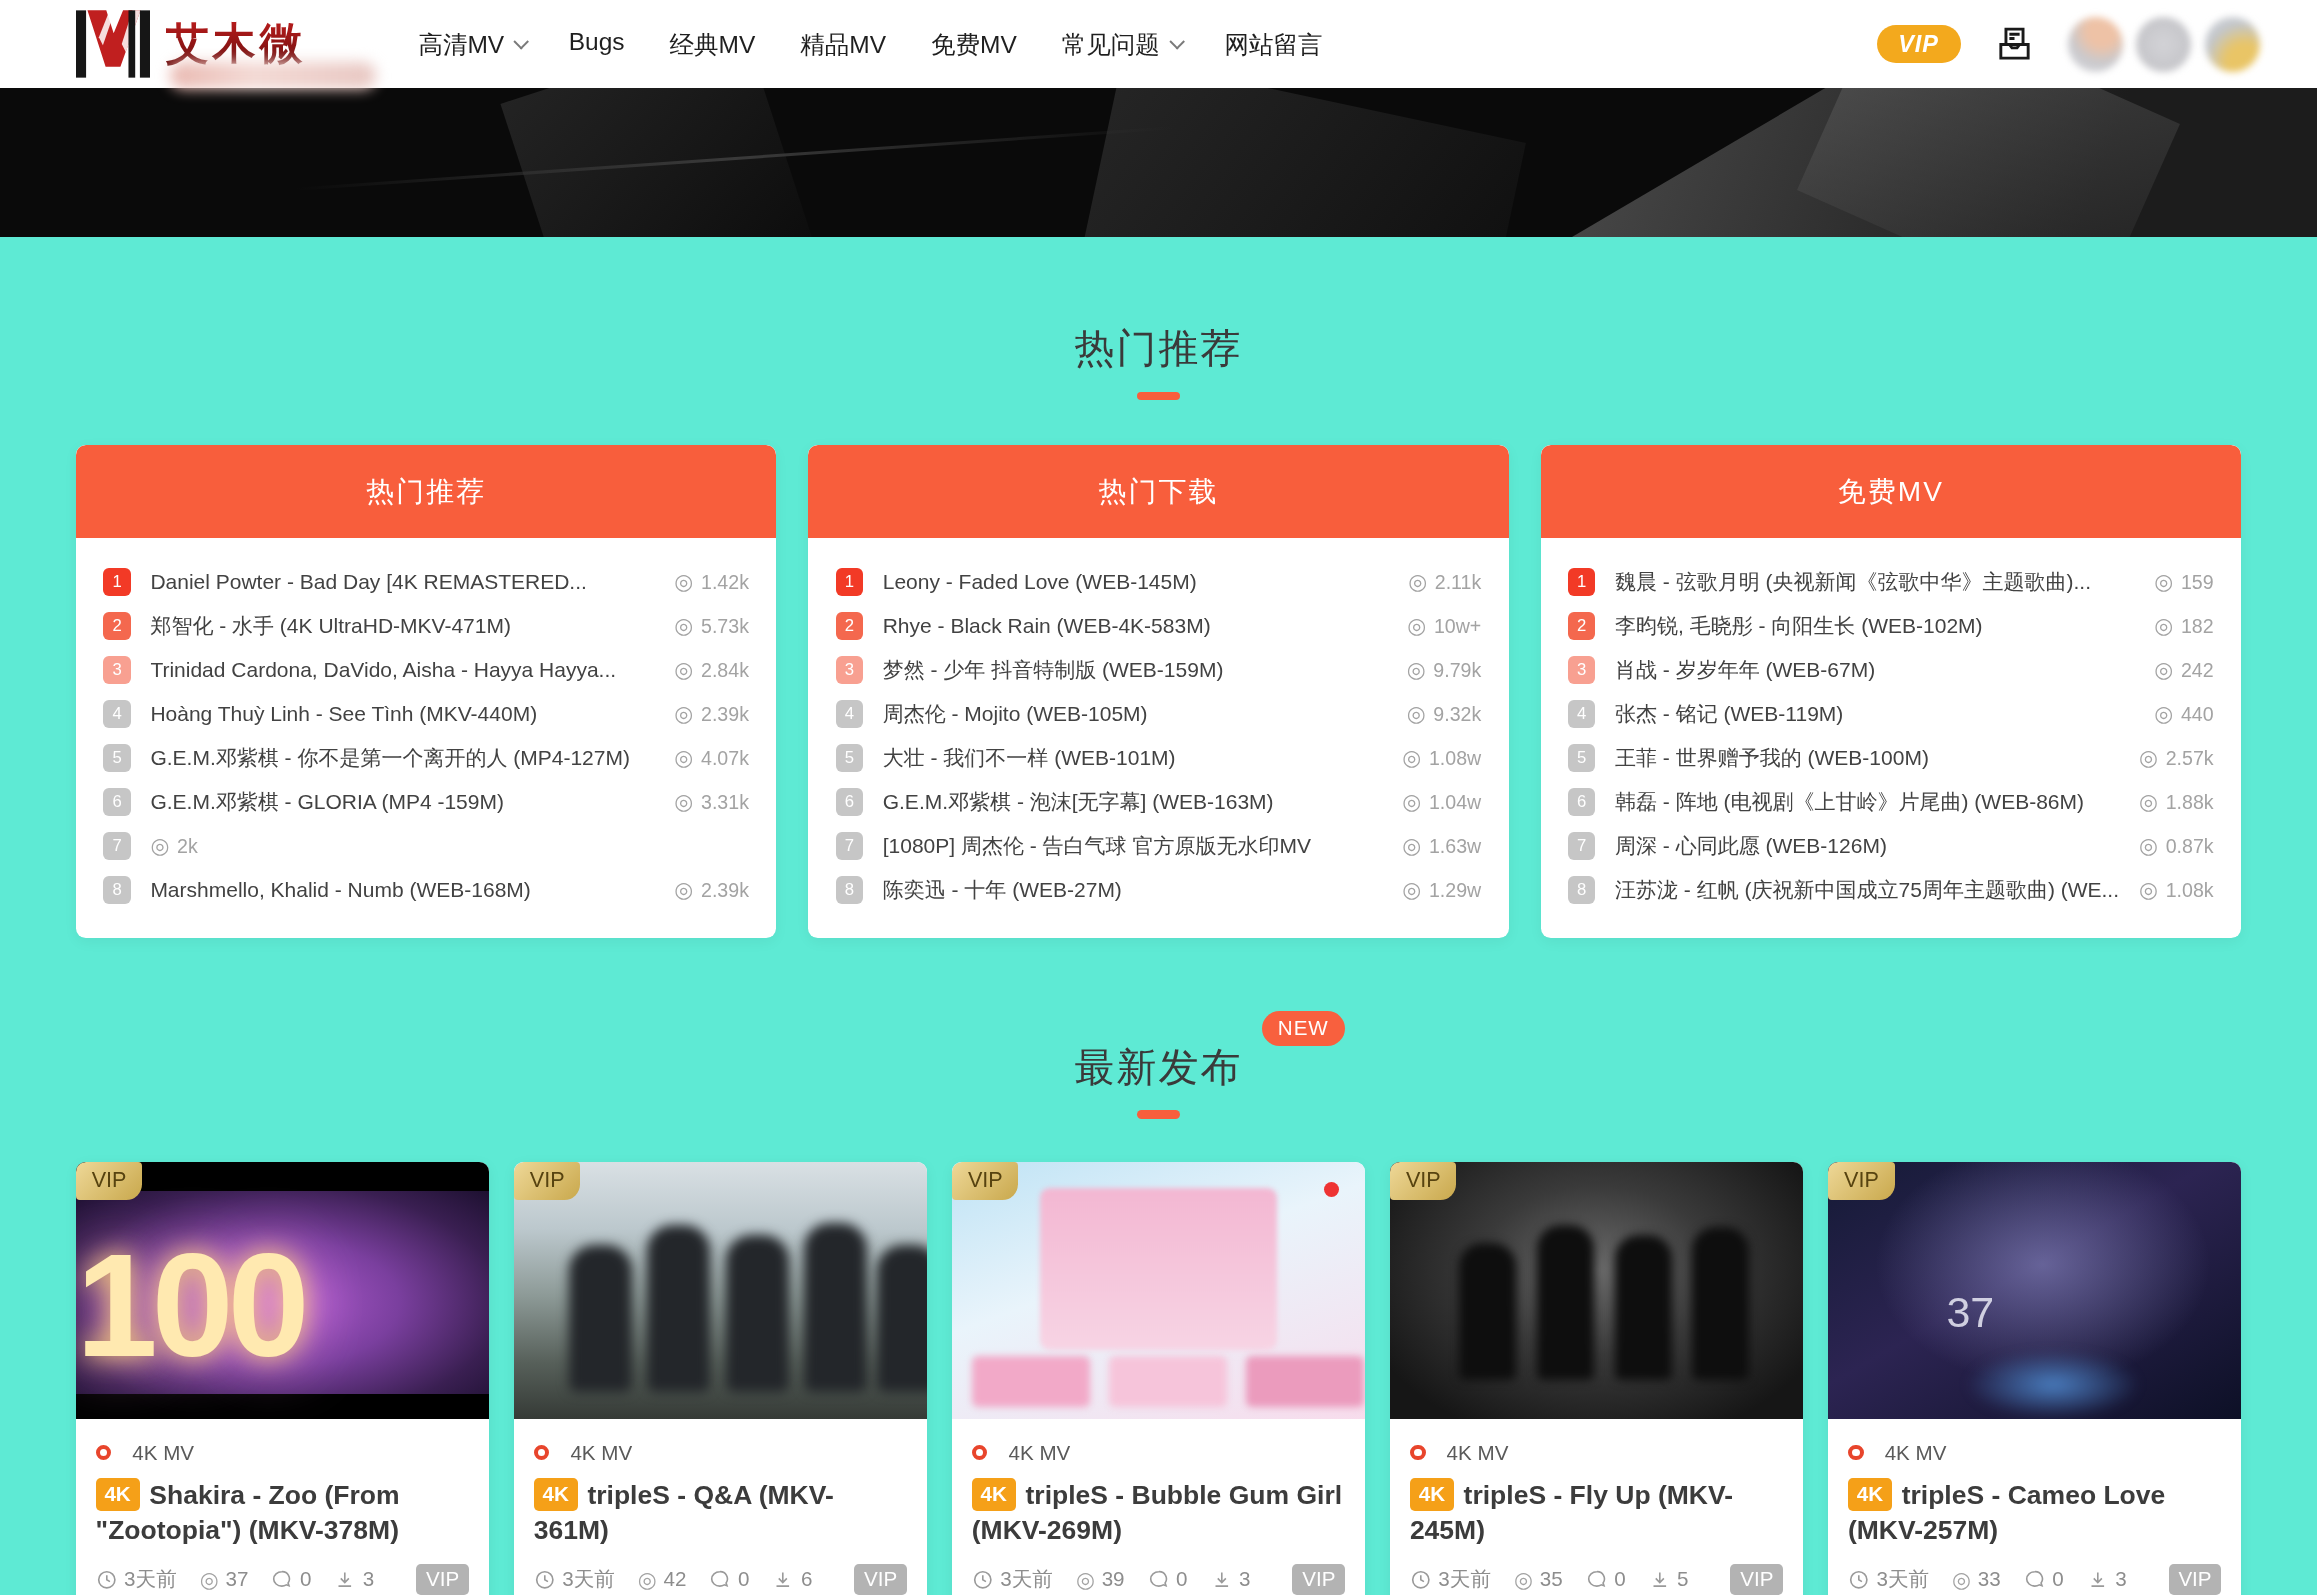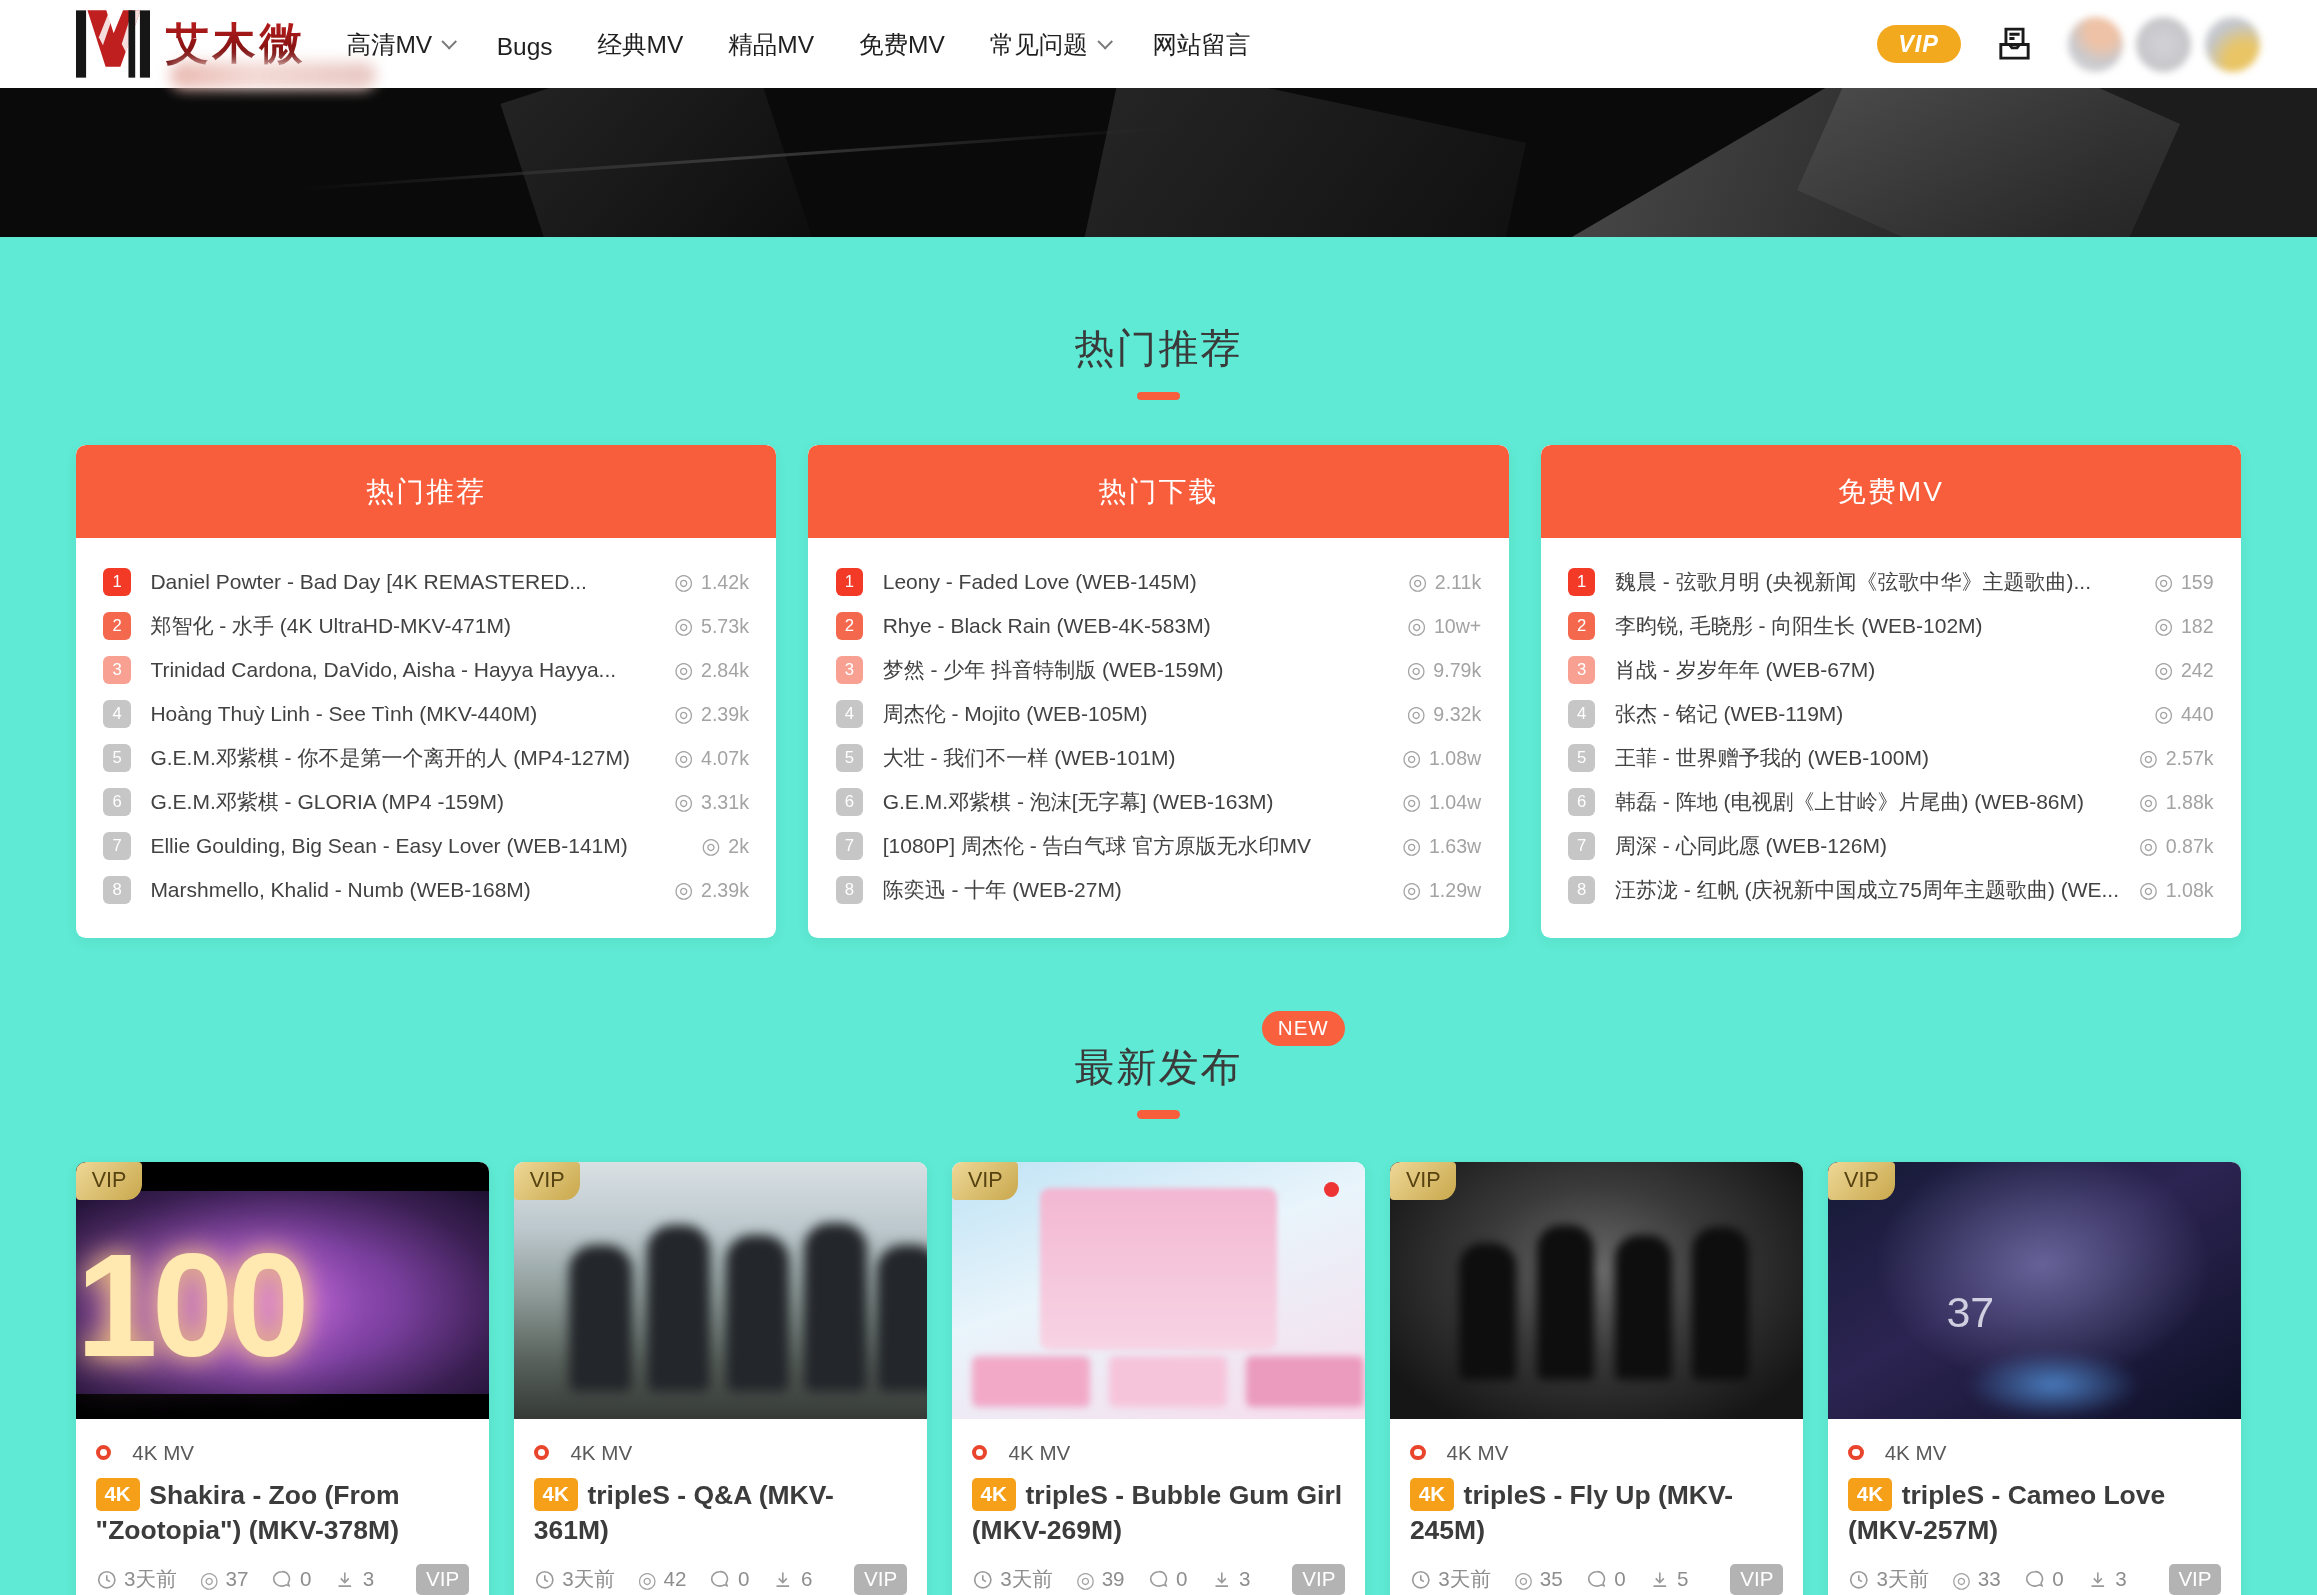--- a/index.html
+++ b/index.html
@@ -7,21 +7,21 @@
   .page { position:relative; width:2317px; height:1596px; overflow:hidden; background:#5eead4; }
 
   
   header { display:flex; align-items:center; height:88px; background:#fff; padding:0 57px 0 76px; position:relative; z-index:5; }
   .logo { display:flex; align-items:center; gap:15.7px; position:relative; cursor:pointer; }
   .logo-mark { width:74px; height:74px; }
   .logo-text { font-size:43px; font-weight:bold; color:#8c1414; letter-spacing:3.9px;
                background:linear-gradient(180deg,#c11d1d,#5f0d0d); -webkit-background-clip:text; background-clip:text; -webkit-text-fill-color:transparent; }
   .logo-blur { position:absolute; left:94px; top:55px; width:206px; height:27.4px; border-radius:13.7px;
                background:linear-gradient(90deg,#e9b8b0,#f3d9d4 40%,#e8c7c2); filter:blur(6.9px); }
-  nav { display:flex; align-items:flex-end; gap:45px; margin-left:40px; }
+  nav { display:flex; align-items:flex-start; gap:45px; margin-left:112px; }
   .nav-item { display:flex; align-items:center; gap:8.8px; font-size:24.5px; color:#1f1f1f; cursor:pointer; white-space:nowrap; }
   .caret { width:10.8px; height:10.8px; border-right:2px solid #7a7a7a; border-bottom:2px solid #7a7a7a; transform:rotate(45deg) translateY(-3.9px); }
   .hdr-right { margin-left:auto; display:flex; align-items:center; gap:33px; }
   .vip-pill { background:#f3a91d; color:#fff; font-style:italic; font-weight:bold; font-size:23.5px;
               padding:5.9px 21.6px; border-radius:19.6px; letter-spacing:1px; cursor:pointer; }
   .inbox-ic { width:41px; height:41px; cursor:pointer; }
   .avatars { display:flex; align-items:center; gap:13.7px; }
   .avatar { width:55px; height:55px; border-radius:50%; filter:blur(3.9px); cursor:pointer; }
   .av1 { background:radial-gradient(circle at 62% 25%,#eec2a6 0 28%,#c9c9cd 60%,#dadade); }
   .av2 { background:radial-gradient(circle at 50% 50%,#d3d3d7,#c5c5c9 70%); }
@@ -221,21 +221,20 @@
           <li>
               <span class="rk">6</span>
               <span class="rtitle">G.E.M.邓紫棋 - GLORIA (MP4 -159M)</span>
               <span class="rviews">
                 <span class="eye">◎</span>
                 <span>3.31k</span>
               </span>
             </li>
           <li>
               <span class="rk">7</span>
-              <span class="rtitle">Ellie Goulding, Big Sean - Easy Lover (WEB-141M)</span>
               <span class="rviews">
                 <span class="eye">◎</span>
                 <span>2k</span>
               </span>
             </li>
           <li>
               <span class="rk">8</span>
               <span class="rtitle">Marshmello, Khalid - Numb (WEB-168M)</span>
               <span class="rviews">
                 <span class="eye">◎</span>

